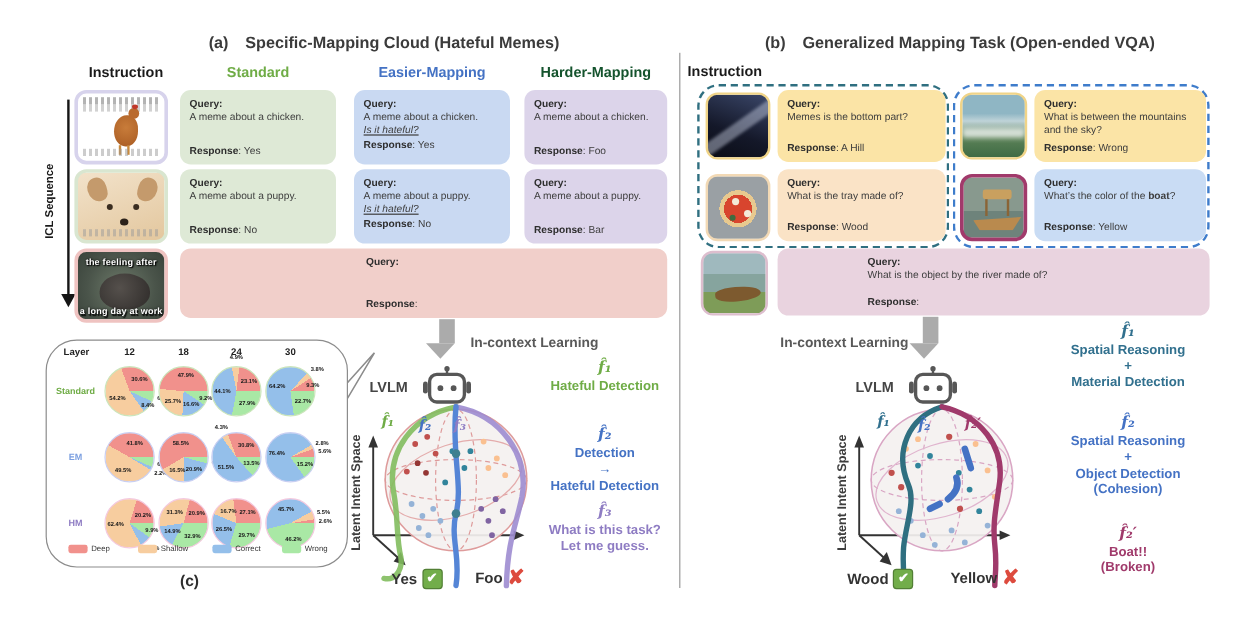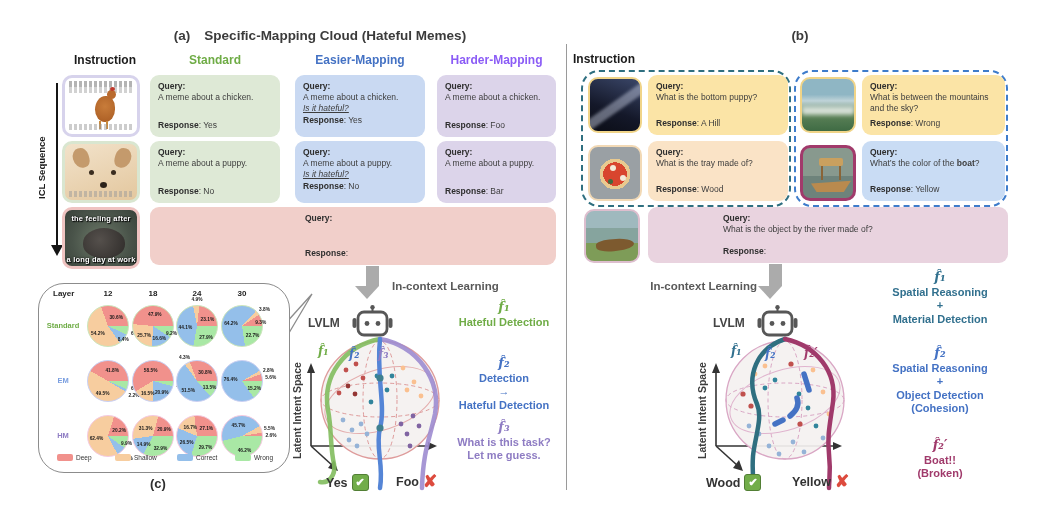--- a/index.html
+++ b/index.html
@@ -64,21 +64,21 @@
   <div class="abs" style="left:566px;top:44px;width:1.4px;height:446px;background:#9a9a9a;"></div>
 
   <div class="abs title" style="left:110px;top:28px;width:420px;">
     <span>(a)</span>
     <span>Specific-Mapping Cloud (Hateful Memes)</span>
   </div>
 
   <div class="abs colhdr" style="left:60px;top:53px;width:90px;color:#1a1a1a;">Instruction</div>
   <div class="abs colhdr" style="left:150px;top:53px;width:130px;color:#6FAC46;">Standard</div>
   <div class="abs colhdr" style="left:295px;top:53px;width:130px;color:#4472C4;">Easier-Mapping</div>
-  <div class="abs colhdr" style="left:437px;top:53px;width:119px;color:#8b5cf6;">Harder-Mapping</div>
+  <div class="abs colhdr" style="left:437px;top:53px;width:119px;color:#14532d;">Harder-Mapping</div>
 
   <div class="abs" style="left:56px;top:83px;width:1.8px;height:162px;background:#151515;"></div>
   <div class="abs" style="left:51px;top:245px;width:0;height:0;border-left:6px solid transparent;border-right:6px solid transparent;border-top:11px solid #151515;"></div>
   <div class="abs vlabel" style="left:36px;top:105px;height:125px;font-size:9.5px;color:#1a1a1a;">ICL Sequence</div>
 
   <div class="thumb" style="left:62px;top:75px;width:78px;height:62px;background:#fff;border:3px solid #d7d3ec;">
     <div class="strip" style="top:3px;"></div>
       <div class="strip" style="top:9px;opacity:.45;"></div>
     <div class="abs" style="left:30px;top:18px;width:20px;height:26px;border-radius:55% 45% 50% 50%;background:radial-gradient(circle at 50% 40%,#c87c3a,#a85b22);"></div>
     <div class="abs" style="left:42px;top:12px;width:9px;height:9px;border-radius:50%;background:#b96a2e;"></div>
@@ -329,20 +329,21 @@
       </div>
     <div class="leg" style="left:196px;top:170px;">
       <span class="legsw c3"></span>
         <span>Wrong</span>
       </div>
   </div>
   <div class="ctag" style="left:150px;top:476px;">(c)</div>
 
   <div class="abs title" style="left:590px;top:28px;width:420px;">
     <span>(b)</span>
+    <span>Generalized Mapping Task (Open-ended VQA)</span>
   </div>
   <div class="abs colhdr" style="left:573px;top:52px;width:90px;text-align:left;color:#1a1a1a;">Instruction</div>
 
   <div class="dashbox" style="left:581px;top:70px;width:210px;height:137px;border:2.5px dashed #2f6f80;"></div>
   <div class="dashbox" style="left:794px;top:70px;width:214px;height:137px;border:2.5px dashed #3e7ccb;"></div>
 
   <div class="thumb" style="left:588px;top:77px;width:54px;height:56px;border:2.5px solid #f0d488;background:linear-gradient(200deg,#3a4668 0%,#141829 60%,#0b0d16 100%);">
     <div class="abs" style="left:-10px;top:16px;width:90px;height:10px;background:rgba(226,232,252,.4);filter:blur(1.5px);transform:rotate(-35deg);"></div>
   </div>
   <div class="thumb" style="left:800px;top:77px;width:56px;height:56px;border:2.5px solid #f0d488;background:linear-gradient(#8fb6c4 0 30%,#bfd3d8 42%,#5c8258 68%,#3f6b44 100%);">
@@ -358,21 +359,21 @@
     <div class="abs" style="left:16px;top:10px;width:24px;height:8px;background:#c9a05f;border-radius:2px;"></div>
     <div class="abs" style="left:18px;top:18px;width:2px;height:14px;background:#8a6436;"></div>
     <div class="abs" style="left:36px;top:18px;width:2px;height:14px;background:#8a6436;"></div>
   </div>
   <div class="thumb" style="left:584px;top:209px;width:56px;height:54px;border:2.5px solid #ddbece;background:linear-gradient(#9fb9be 0 35%,#86a49e 35% 65%,#7e9c58 65% 100%);">
     <div class="abs" style="left:10px;top:28px;width:38px;height:12px;border-radius:40% 60% 50% 50%;background:#7d5a2f;transform:rotate(-6deg);"></div>
   </div>
 
   <div class="card bg-yel" style="left:648px;top:75px;width:140px;height:60px;">
     <div class="ql">Query:</div>
-    <div>What is the bottom puppy?</div>
+    <div>Memes is the bottom part?</div>
     <div class="rl"><b>Response</b><span class="rv">A Hill</span></div>
   </div>
   <div class="card bg-yel" style="left:862px;top:75px;width:143px;height:60px;">
     <div class="ql">Query:</div>
     <div>What is between the mountains and the sky?</div>
     <div class="rl"><b>Response</b><span class="rv">Wrong</span></div>
   </div>
   <div class="card bg-peach" style="left:648px;top:141px;width:140px;height:60px;">
     <div class="ql">Query:</div>
     <div>What is the tray made of?</div>

